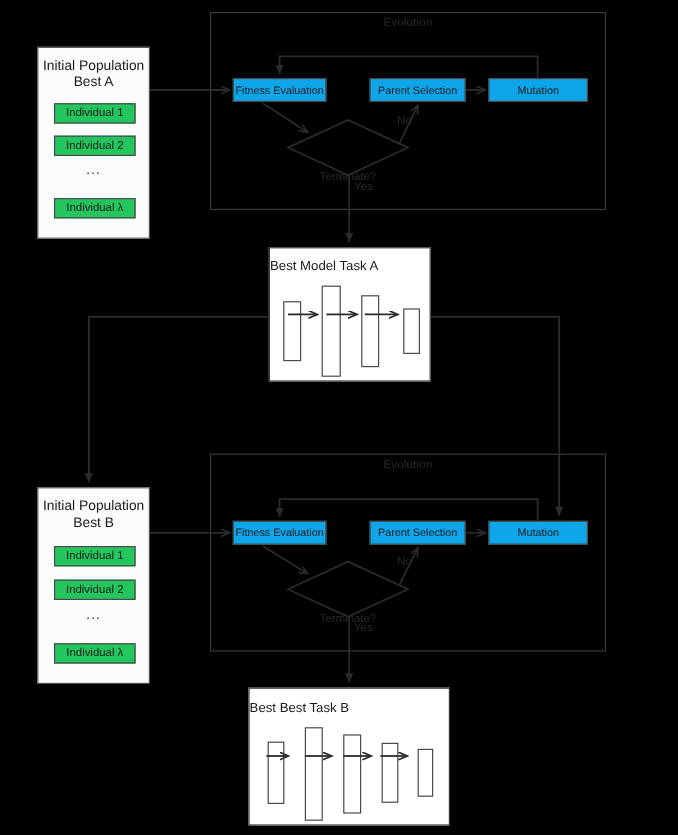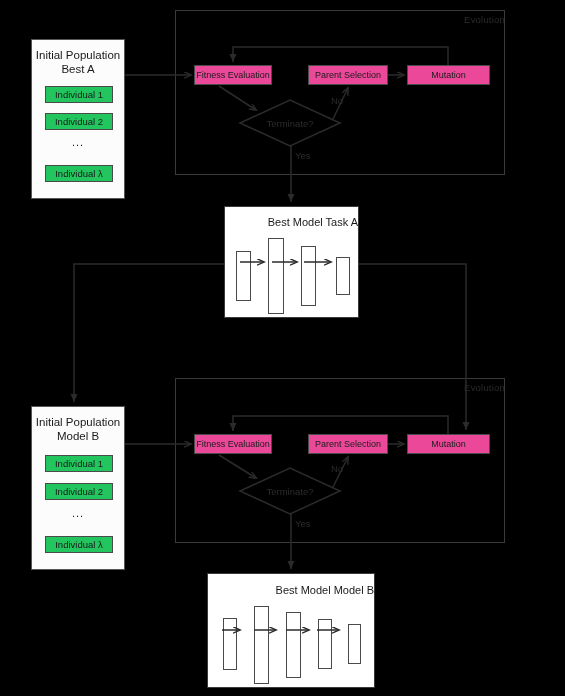--- a/index.html
+++ b/index.html
@@ -6,30 +6,30 @@
   #stage{position:relative;width:565px;height:696px;background:#000;
          font-family:"Liberation Sans", sans-serif;overflow:hidden;}
   .box{position:absolute;background:#fcfcfc;border:1px solid #3a3a3a;box-sizing:border-box;}
   .pop{border:1px solid #555;}
   .pop-title{position:absolute;left:0;right:0;text-align:center;color:#1a1a1a;
              font-size:11.5px;line-height:14px;}
   .ind{position:absolute;background:#22c55e;border:1.5px solid #4a4a4a;box-sizing:border-box;
        display:flex;align-items:center;justify-content:center;color:#1a1a1a;font-size:9.5px;}
   .dots{position:absolute;text-align:center;color:#1a1a1a;font-size:11px;letter-spacing:1px;}
   .evo{position:absolute;border:1px solid #3a3a3a;box-sizing:border-box;background:transparent;}
-  .evo-label{position:absolute;left:0;right:16px;text-align:right;color:#2b2b2b;
+  .evo-label{position:absolute;left:0;right:16px;text-align:center;color:#2b2b2b;
              font-size:9.5px;letter-spacing:.2px;}
-  .pbox{position:absolute;background:#ec4899;border:1.5px solid #4a4a4a;box-sizing:border-box;
+  .pbox{position:absolute;background:#0ea5e9;border:1.5px solid #4a4a4a;box-sizing:border-box;
         display:flex;align-items:center;justify-content:center;color:#1a1a1a;font-size:9px;
         white-space:nowrap;}
   .mbox{position:absolute;background:#fff;border:1px solid #3a3a3a;box-sizing:border-box;}
-  .mtitle{position:absolute;left:0;right:0;text-align:right;color:#1a1a1a;font-size:11px;padding-left:11px;}
+  .mtitle{position:absolute;left:0;right:0;text-align:left;color:#1a1a1a;font-size:11px;}
   .layer{position:absolute;background:#fff;border:1.5px solid #4a4a4a;box-sizing:border-box;}
   .edgelbl{position:absolute;color:#2b2b2b;font-size:9.5px;}
-  .diamond-txt{position:absolute;color:#2b2b2b;font-size:9.5px;text-align:center;left:0;right:5px;}
+  .diamond-txt{position:absolute;color:#2b2b2b;font-size:9.5px;text-align:center;left:0;right:5px;margin-top:24px;}
   svg.ov{position:absolute;left:0;top:0;width:565px;height:696px;pointer-events:none;}
 </style>
 </head>
 <body>
 
 <div id="stage">
 
   <div class="box pop" style="left:31px;top:39px;width:94px;height:160px;">
     <div class="pop-title" style="top:8px;">
       <span>Initial Population</span><br>
@@ -56,41 +56,41 @@
     <div class="mtitle" style="top:9px;">Best Model Task A</div>
     <div class="layer" style="left:11px;top:44px;width:15px;height:50px;"></div>
     <div class="layer" style="left:43px;top:31px;width:16px;height:76px;"></div>
     <div class="layer" style="left:76px;top:39px;width:15px;height:60px;"></div>
     <div class="layer" style="left:111px;top:50px;width:14px;height:38px;"></div>
   </div>
 
   <div class="box pop" style="left:31px;top:406px;width:94px;height:164px;">
     <div class="pop-title" style="top:8px;">
       <span>Initial Population</span><br>
-      <span>Model B</span>
+      <span>Best B</span>
     </div>
     <div class="ind" style="left:13px;top:48px;width:68px;height:17px;">Individual 1</div>
     <div class="ind" style="left:13px;top:76px;width:68px;height:17px;">Individual 2</div>
     <div class="dots" style="left:0;right:0;top:100px;">...</div>
     <div class="ind" style="left:13px;top:129px;width:68px;height:17px;">Individual  λ</div>
   </div>
 
   <div class="evo" style="left:175px;top:378px;width:330px;height:165px;"></div>
   <div class="evo-label" style="left:175px;top:382px;width:330px;">Evolution</div>
 
   <div class="pbox" style="left:194px;top:434px;width:78px;height:20px;">Fitness Evaluation</div>
   <div class="pbox" style="left:308px;top:434px;width:80px;height:20px;">Parent Selection</div>
   <div class="pbox" style="left:407px;top:434px;width:83px;height:20px;">Mutation</div>
 
   <div class="diamond-txt" style="left:240px;top:486px;width:100px;">Terminate?</div>
   <div class="edgelbl" style="left:331px;top:463px;">No</div>
   <div class="edgelbl" style="left:295px;top:518px;">Yes</div>
 
   <div class="mbox" style="left:207px;top:573px;width:168px;height:115px;">
-    <div class="mtitle" style="top:10px;">Best Model Model B</div>
+    <div class="mtitle" style="top:10px;">Best Best Task B</div>
     <div class="layer" style="left:15px;top:44px;width:14px;height:52px;"></div>
     <div class="layer" style="left:46px;top:32px;width:15px;height:78px;"></div>
     <div class="layer" style="left:78px;top:38px;width:15px;height:66px;"></div>
     <div class="layer" style="left:110px;top:45px;width:14px;height:50px;"></div>
     <div class="layer" style="left:140px;top:50px;width:13px;height:40px;"></div>
   </div>
 
   <svg class="ov" viewBox="0 0 565 696">
     <defs>
       <marker id="ah" markerWidth="9" markerHeight="9" refX="7" refY="3.2" orient="auto" markerUnits="userSpaceOnUse">

